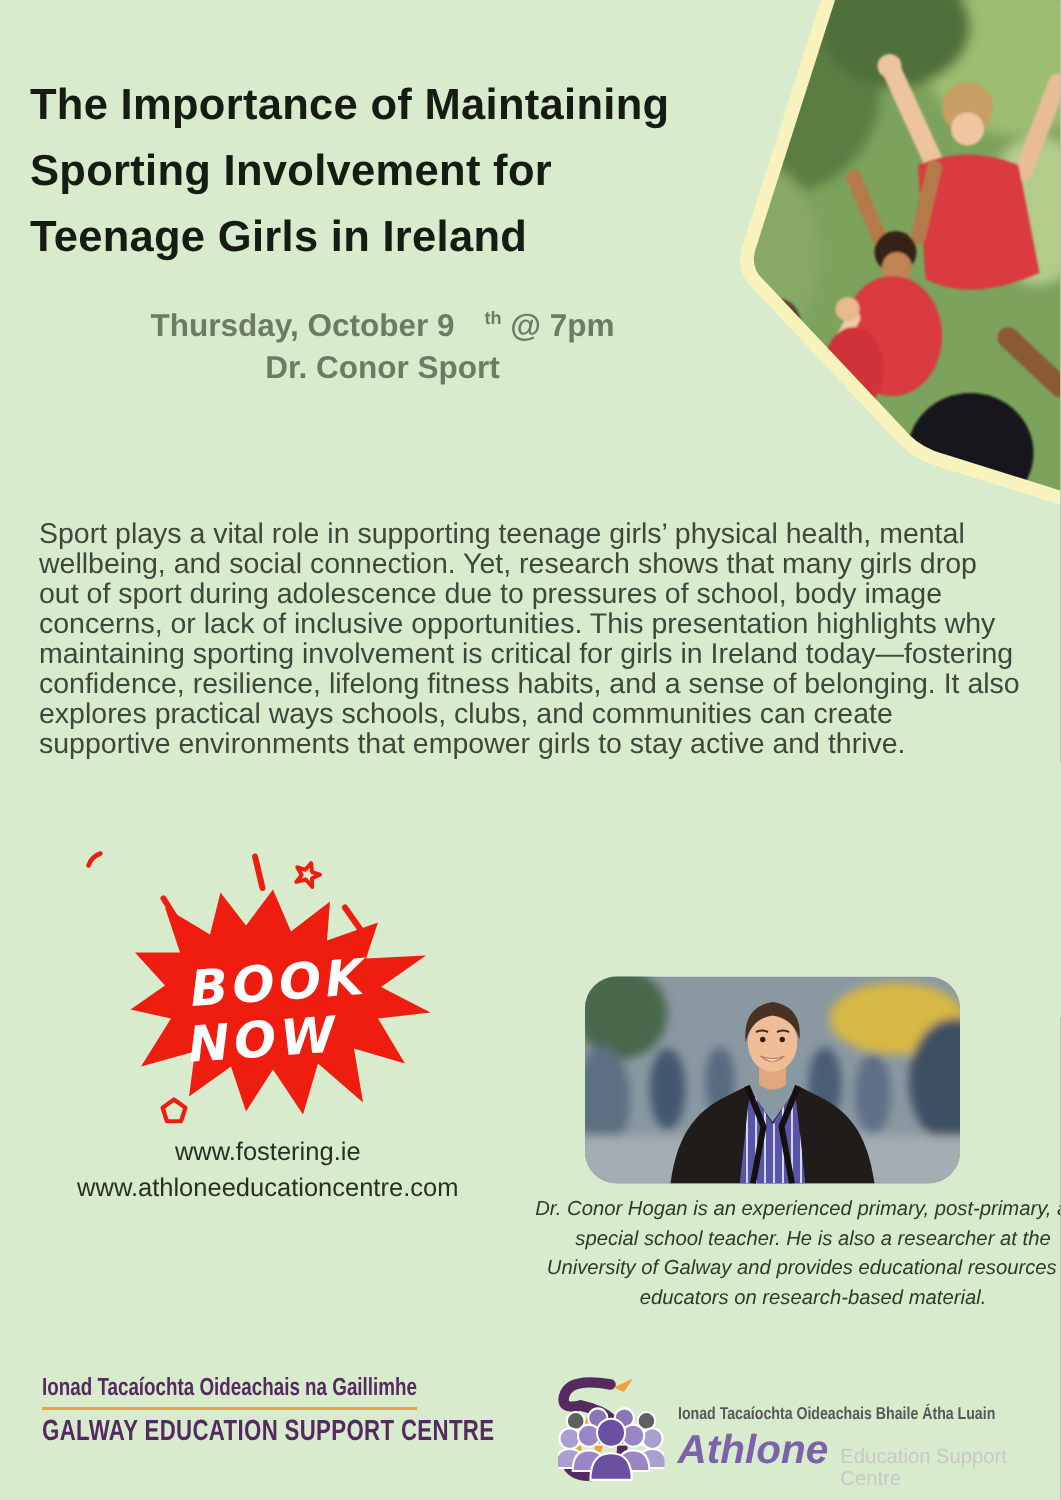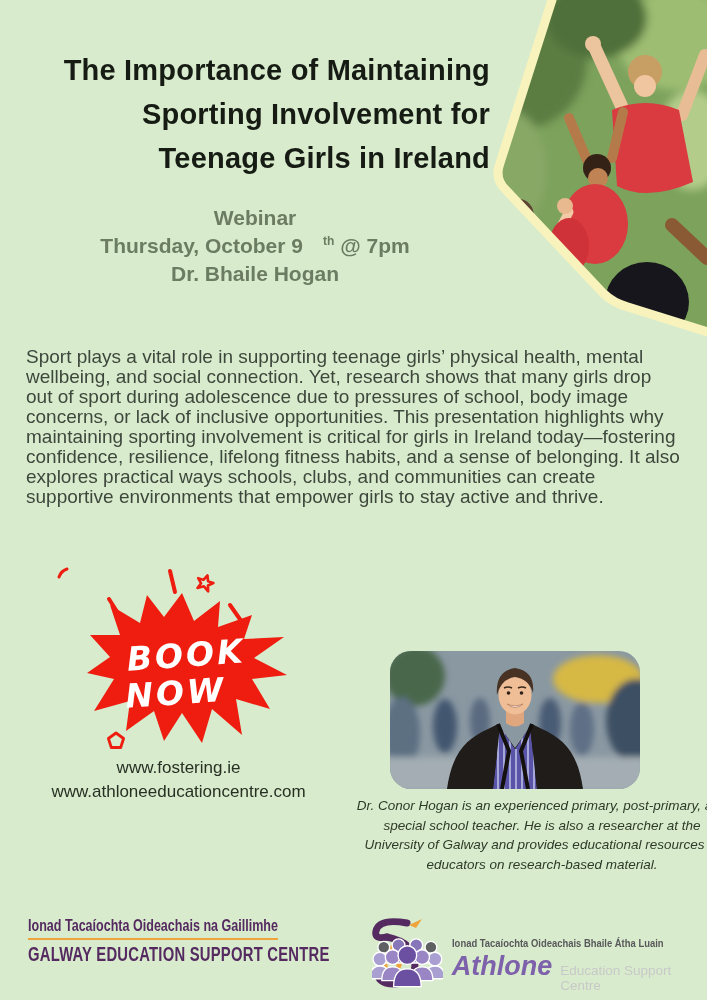--- a/index.html
+++ b/index.html
@@ -9,21 +9,21 @@
   }
   *{margin:0;padding:0;box-sizing:border-box;}
   body{background:#888;font-family:"Liberation Sans",sans-serif;}
   .poster{
     position:relative;width:707px;height:1000px;margin:0 auto;
     background:var(--background);overflow:hidden;
   }
   .title{
     position:absolute;left:20px;top:48px;width:470px;
     font-size:29px;line-height:44px;font-weight:600;letter-spacing:.2px;
-    color:var(--title);text-align:right;
+    color:var(--title);text-align:left;
   }
   .hero-svg{position:absolute;top:0;right:0;}
   .subtitle{
     position:absolute;left:20px;top:204px;width:470px;text-align:center;
     color:var(--subtitle);font-weight:700;font-size:21px;line-height:28px;
   }
   .subtitle sup{font-size:12px;vertical-align:super;line-height:0;margin-left:20px;}
   .description{
     position:absolute;left:26px;top:347px;width:655px;
     color:var(--body);font-size:19px;line-height:20px;font-weight:400;
@@ -115,23 +115,22 @@
         <ellipse cx="92" cy="246" rx="20" ry="28" fill="#cf3238"></ellipse>
         <ellipse cx="170" cy="302" rx="42" ry="40" fill="#15161a"></ellipse>
         <ellipse cx="118" cy="325" rx="30" ry="30" fill="#1b1c22"></ellipse>
         <path d="M195,225 L230,258" stroke="#8a5a36" stroke-width="14" stroke-linecap="round"></path>
       </g>
     </g>
     <path d="M75,0 L23,163 Q17,179 29,190 L126,293 Q136,303 151,307 L234,333" fill="none" style="stroke:var(--cream)" stroke-width="9" stroke-linejoin="round" stroke-linecap="round"></path>
   </svg>
 
   <div class="subtitle">
-    <div>Webinar</div>
     <div><span>Thursday, October 9</span><sup>th</sup><span> @ 7pm</span></div>
-    <div>Dr. Bhaile Hogan</div>
+    <div>Dr. Conor Sport</div>
   </div>
 
   <p class="description">Sport plays a vital role in supporting teenage girls’ physical health, mental wellbeing, and social connection. Yet, research shows that many girls drop out of sport during adolescence due to pressures of school, body image concerns, or lack of inclusive opportunities. This presentation highlights why maintaining sporting involvement is critical for girls in Ireland today—fostering confidence, resilience, lifelong fitness habits, and a sense of belonging. It also explores practical ways schools, clubs, and communities can create supportive environments that empower girls to stay active and thrive.</p>
 
   <svg class="splash-svg" width="248" height="202" viewBox="0 0 248 202">
     <path d="M7,14 Q9,8 15,6" fill="none" style="stroke:var(--accent_red)" stroke-width="3" stroke-linecap="round"></path>
     <path d="M118,8 L123,29" fill="none" style="stroke:var(--accent_red)" stroke-width="4" stroke-linecap="round"></path>
     <path d="M178,42 L192,62" fill="none" style="stroke:var(--accent_red)" stroke-width="4" stroke-linecap="round"></path>
     <path d="M57,36 L69,55" fill="none" style="stroke:var(--accent_red)" stroke-width="4" stroke-linecap="round"></path>
     <g transform="translate(153,20) rotate(18)">

